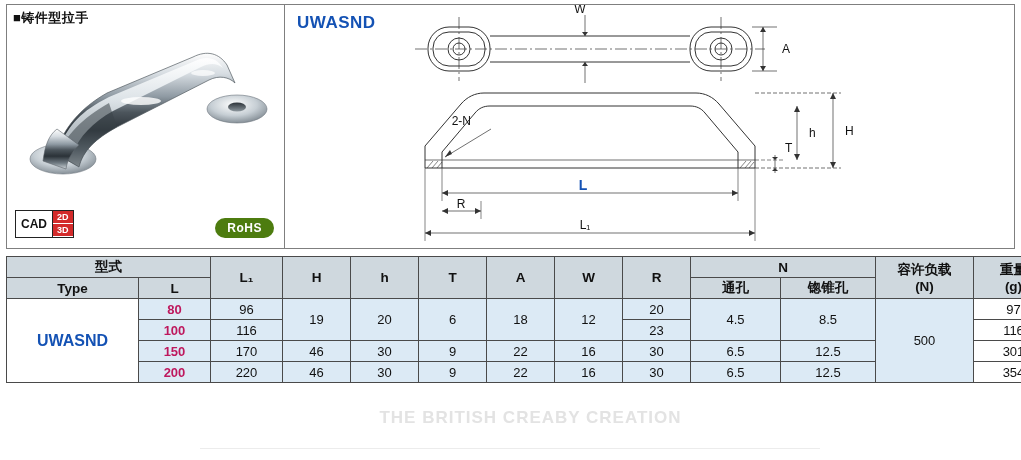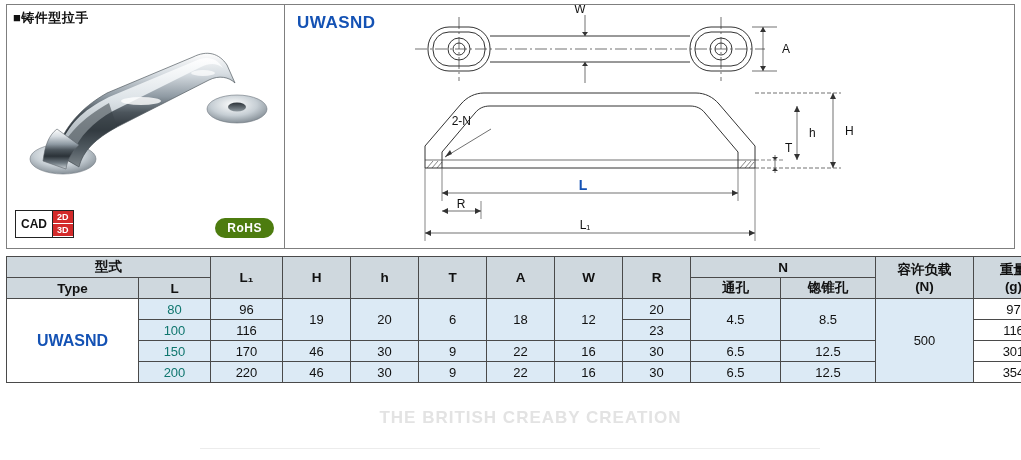--- a/index.html
+++ b/index.html
@@ -177,22 +177,22 @@
     font-weight: bold;
     font-size: 13.5px;
   }
   .type-name {
     color: #1452b4;
     font-weight: bold;
     font-size: 16px;
     background: #fff;
   }
   .l-val {
-    color: #0f766e;
-    font-weight: normal;
+    color: #be185d;
+    font-weight: bold;
     background: #dceaf5;
   }
   td.blue { background: #dceaf5; }
   td.white { background: #ffffff; }
 
   
   .watermark {
     position: absolute;
     left: 0;
     top: 408px;

